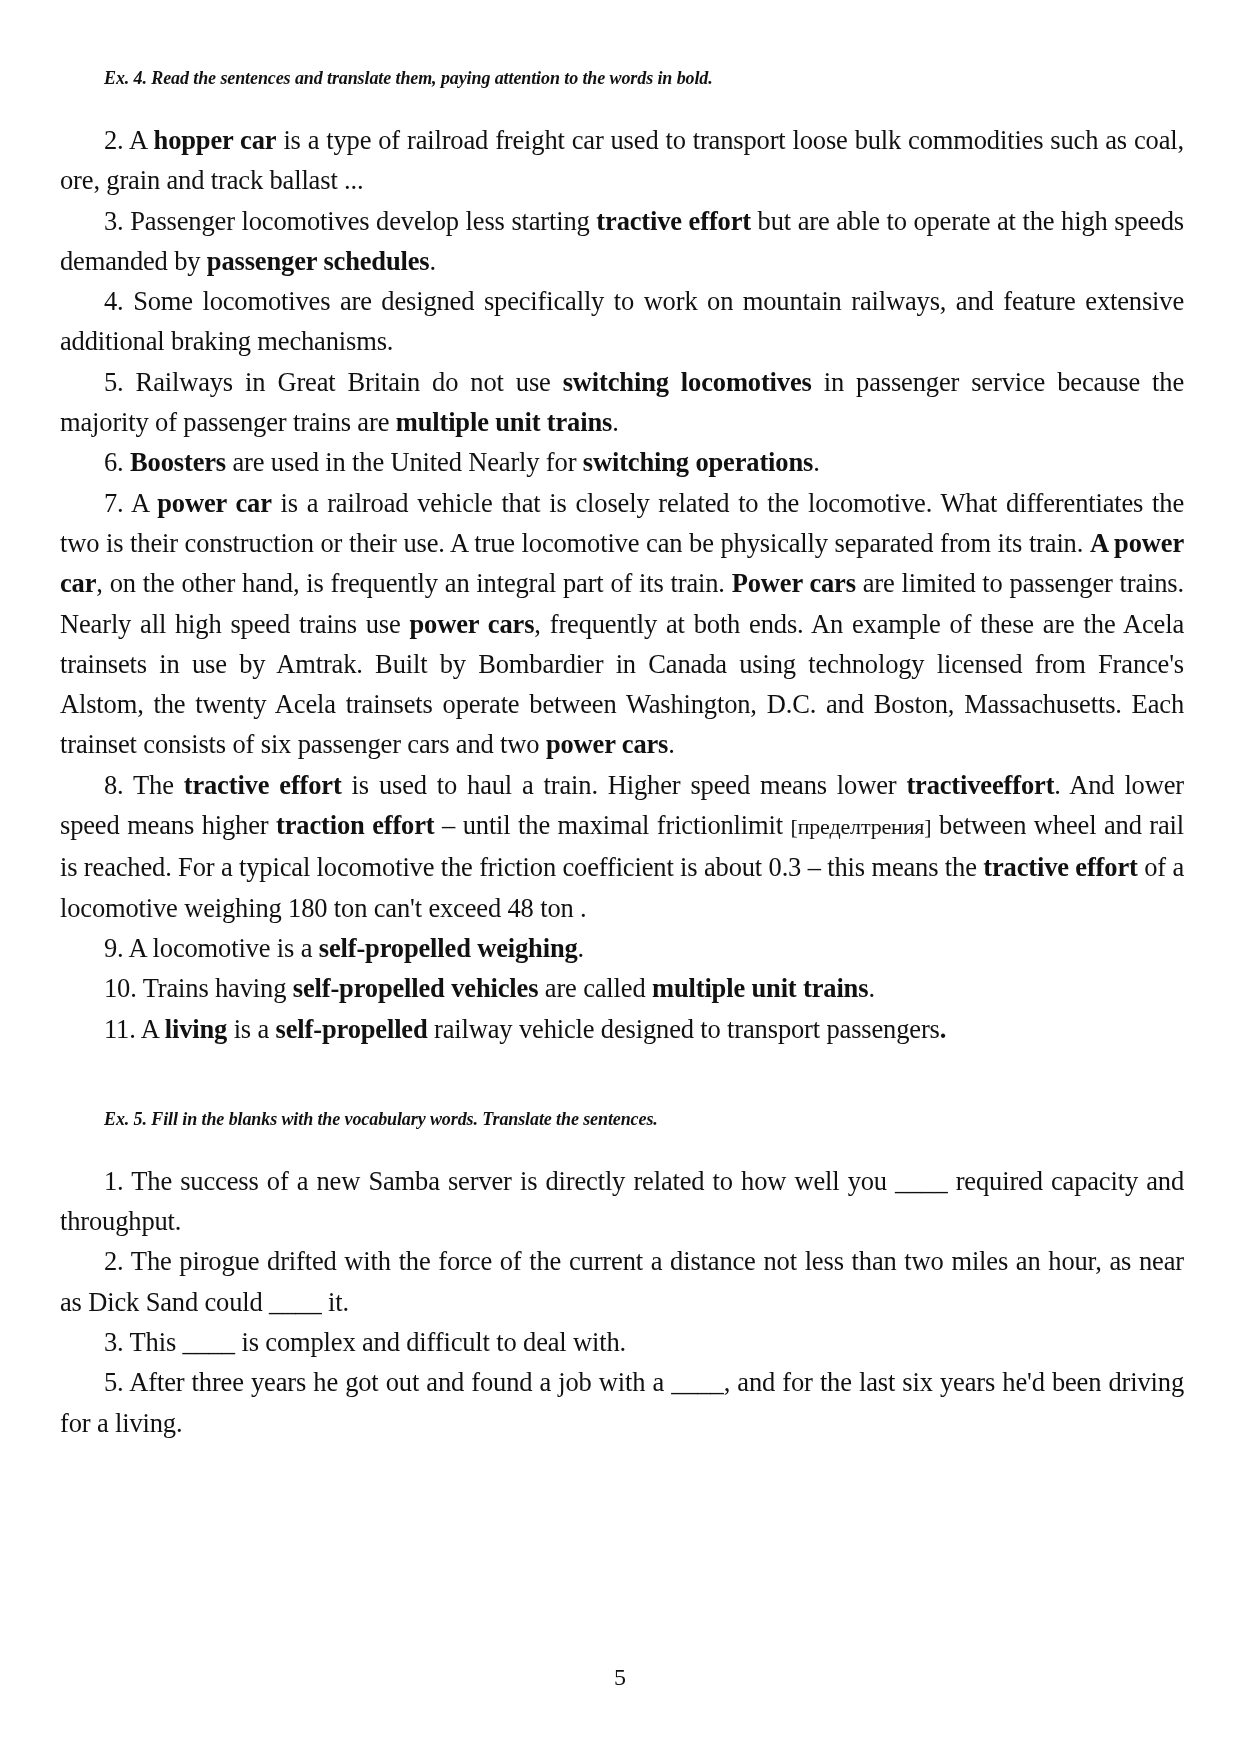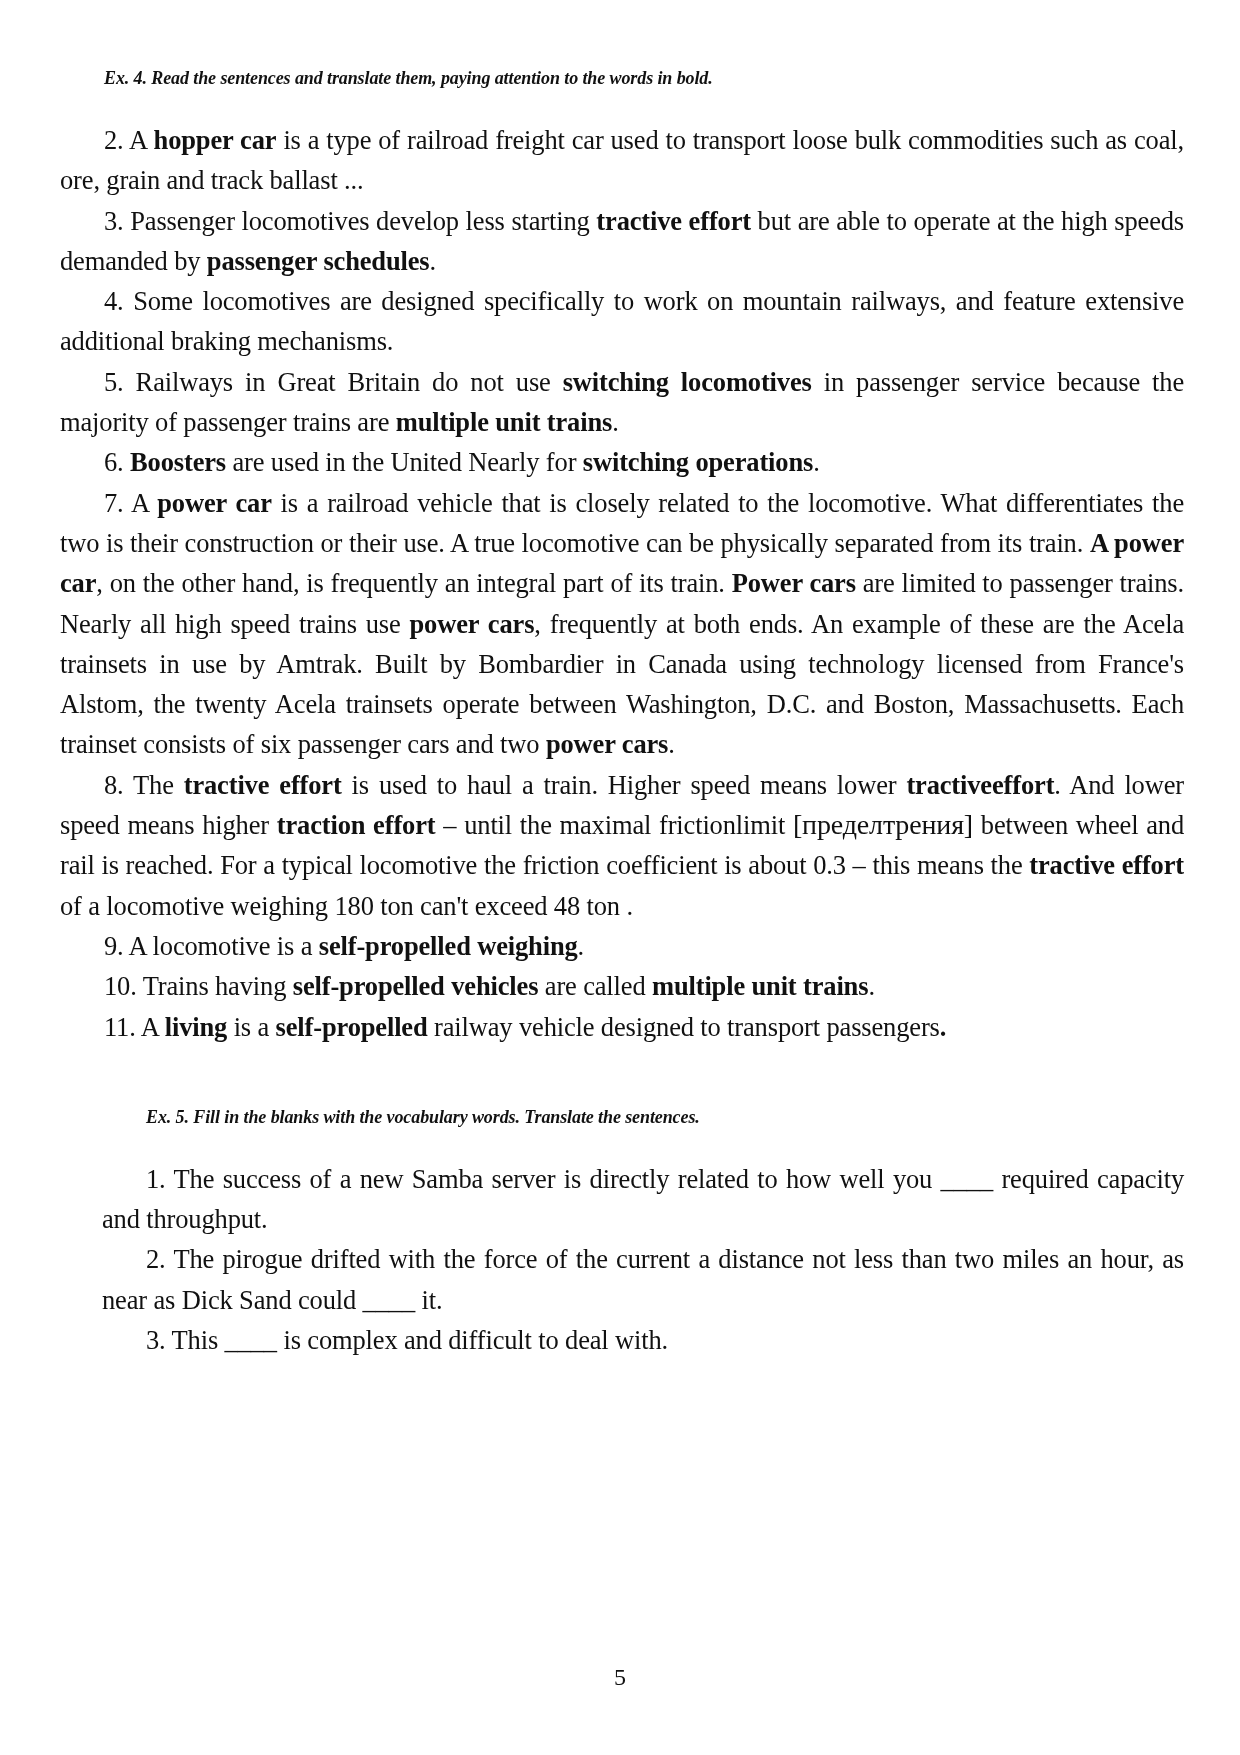--- a/index.html
+++ b/index.html
@@ -34,25 +34,24 @@
       line-height: 40.3px;
       text-align: justify;
       text-indent: 44px;
       margin: 0;
       letter-spacing: -0.15px;
     }
     .para b {
       font-weight: bold;
     }
     .ru {
-      font-size: 28px;
+      font-size: 22px;
     }
     #ex5 {
       margin-top: 50px;
-      margin-left: 42px;
     }
     .page-number {
       position: absolute;
       left: 0;
       width: 1240px;
       top: 1664px;
       text-align: center;
       font-size: 24px;
     }
   </style>
@@ -75,17 +74,18 @@
         <p class="para"><span>11. A </span><b>living</b><span> is a </span><b>self-propelled</b><span> railway vehicle designed to transport passengers</span><b>.</b></p>
       </div>
   </section>
 
   <section id="ex5">
     <p class="ex-heading">Ex. 5. Fill in the blanks with the vocabulary words. Translate the sentences.</p>
     <div class="items">
         <p class="para"><span>1. The success of a new Samba server is directly related to how well you ____ required capacity and throughput.</span></p>
         <p class="para"><span>2. The pirogue drifted with the force of the current a distance not less than two miles an hour, as near as Dick Sand could ____ it.</span></p>
         <p class="para"><span>3. This ____ is complex and difficult to deal with.</span></p>
+        <p class="para"><span>5. After three years he got out and found a job with a ____, and for the last six years he'd been driving for a living.</span></p>
       </div>
   </section>
 </div>
 
 <div class="page-number">5</div>
 
 </body></html>

